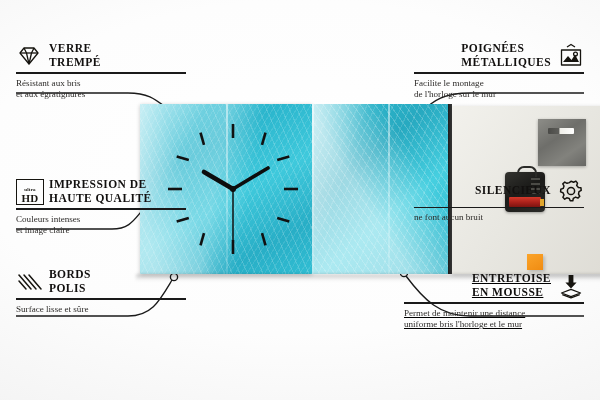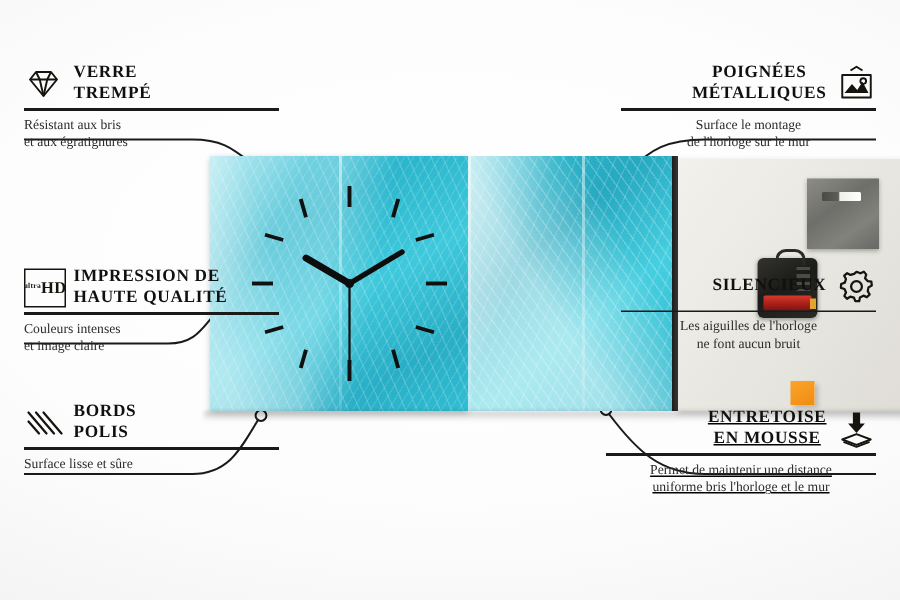--- a/index.html
+++ b/index.html
@@ -93,41 +93,41 @@
   .battery-tip { position: absolute; right: -3px; bottom: 1px; width: 4px; height: 7px; background: #e0a52c; }
   .spacer-foam {
     position: absolute; left: 75px; top: 148px; width: 16px; height: 16px;
     background: linear-gradient(150deg, #fba42a 0%, #f08c12 100%);
     box-shadow: 2px 2px 3px rgba(0,0,0,.18);
   }
 
   
   .callout { position: absolute; width: 170px; }
   .callout.left  { text-align: left; }
-  .callout.right { text-align: center; }
+  .callout.right { text-align: left; }
 
   .co-head { display: flex; align-items: center; gap: 7px; }
   .callout.right .co-head { flex-direction: row-reverse; }
 
   .co-title {
     font-size: 11.5px; font-weight: bold; letter-spacing: .45px;
     color: #12100f; line-height: 1.18; text-transform: uppercase;
     font-family: "Liberation Serif", serif;
   }
   .co-rule { height: 1.4px; background: #1a1a1a; margin: 3px 0 4px; }
   .co-sub {
     font-size: 9.1px; color: #2d2b29; line-height: 1.3;
     font-family: "Liberation Serif", serif;
   }
   .co-icon { flex: 0 0 auto; width: 26px; height: 26px; }
   .co-icon svg { display: block; }
 
   .hd-badge {
     width: 26px; height: 24px; border: 1.4px solid #16140f;
-    display: flex; flex-direction: row; align-items: center; justify-content: center;
+    display: flex; flex-direction: column; align-items: center; justify-content: flex-end;
     line-height: 1;
   }
   .hd-ultra { font-size: 5px; font-weight: bold; letter-spacing: .2px; color: #16140f; }
   .hd-big { font-size: 11px; font-weight: bold; letter-spacing: .2px; color: #16140f; margin-top: 1px; }
 
   .connector { position: absolute; inset: 0; pointer-events: none; }
 </style>
 </head>
 <body>
 
@@ -283,42 +283,41 @@
           </g>
         </svg>
       </span>
       <div class="co-title">
         <div>POIGNÉES</div>
         <div>MÉTALLIQUES</div>
       </div>
     </div>
     <div class="co-rule"></div>
     <div class="co-sub">
-      <div>Surface le montage</div>
+      <div>Facilite le montage</div>
       <div>de l'horloge sur le mur</div>
     </div>
   </div>
 
   <div class="callout right" style="left:414px; top:178px;">
     <div class="co-head">
       <span class="co-icon">
         <svg width="26" height="26" viewBox="0 0 26 26">
           <g fill="none" stroke="#16140f" stroke-width="1.5" stroke-linejoin="round">
             <path d="M13,3.2 l2.6,1.0 l2.3,-1.1 l1.6,2.0 l-0.8,2.4 l1.7,1.9 l2.5,0.3 l0.3,2.6 l-2.2,1.3 l-0.5,2.5 l1.3,2.2 l-1.9,1.8 l-2.3,-1.0 l-2.3,1.2 l-0.5,2.5 l-2.6,0 l-0.9,-2.4 l-2.5,-0.6 l-2.1,1.4 l-1.8,-1.9 l1.1,-2.3 l-1.0,-2.3 l-2.4,-0.8 l0.2,-2.6 l2.4,-0.9 l0.8,-2.4 l-1.2,-2.2 l2.0,-1.7 l2.2,1.2 l2.4,-0.7 Z"></path>
             <circle cx="13" cy="13" r="3.6"></circle>
           </g>
         </svg>
       </span>
       <div class="co-title">
         <div>SILENCIEUX</div>
       </div>
     </div>
     <div class="co-rule"></div>
     <div class="co-sub">
-      <div>Les aiguilles de l'horloge</div>
       <div>ne font aucun bruit</div>
     </div>
   </div>
 
   <div class="callout right" style="left:404px; top:272px; width:180px;text-decoration:underline;">
     <div class="co-head">
       <span class="co-icon">
         <svg width="26" height="26" viewBox="0 0 26 26">
           <g fill="none" stroke="#16140f" stroke-width="1.3" stroke-linejoin="round">
             <path d="M10.6,2 h4.8 v7.4 h3.2 L13,15.6 L7.4,9.4 h3.2 Z" fill="#16140f" stroke="none"></path>

